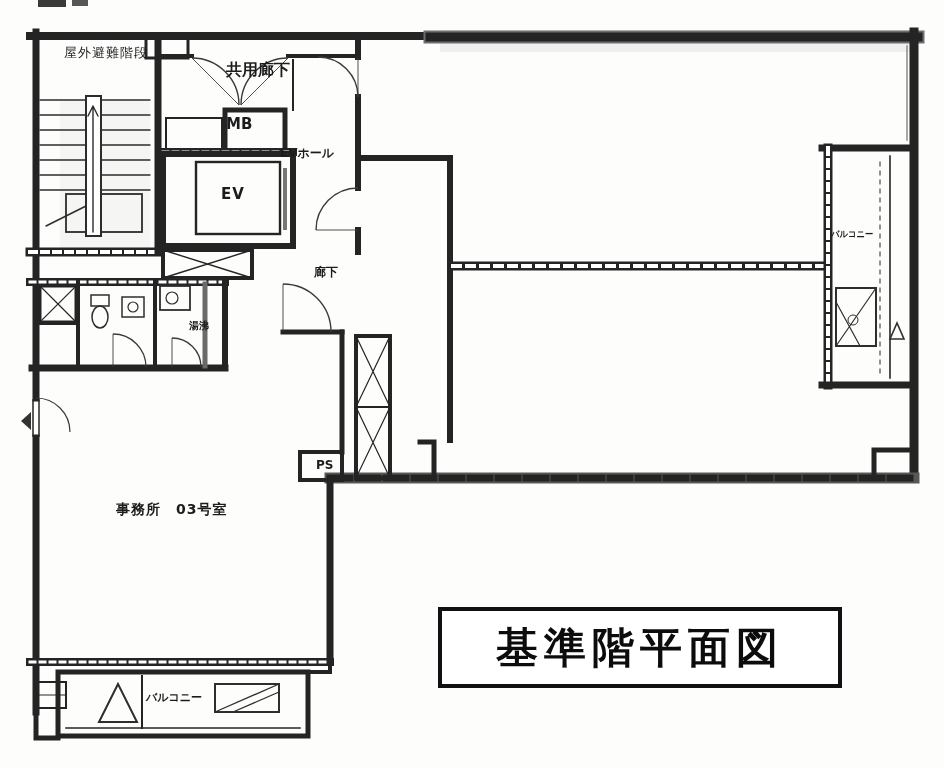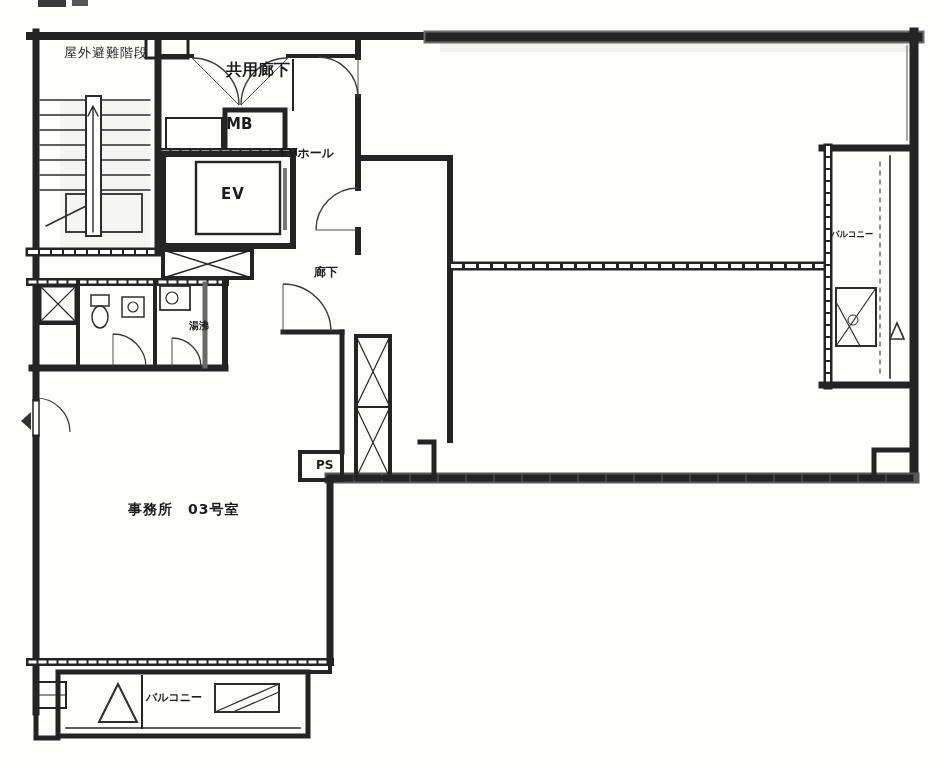--- a/index.html
+++ b/index.html
@@ -12,21 +12,21 @@
   .stage svg{position:absolute;left:0;top:0;}
   .lbl{position:absolute;white-space:nowrap;color:#1c1c1c;line-height:1;}
   .lbl-stairs{left:56px;top:46px;font-size:13px;font-weight:400;letter-spacing:1px;margin-left:8px;}
   .lbl-corridor-top{left:226px;top:62px;font-size:16px;font-weight:700;}
   .lbl-mb{left:226px;top:117px;font-size:15px;font-weight:700;}
   .lbl-ev{left:221px;top:187px;font-size:15px;font-weight:700;letter-spacing:1px;}
   .lbl-evhall{left:280px;top:147px;font-size:12px;font-weight:700;}
   .lbl-corridor{left:297px;top:266px;font-size:12px;font-weight:600;margin-left:17px;}
   .lbl-kitchenette{left:164px;top:321px;font-size:10px;font-weight:600;margin-left:25px;}
   .lbl-ps{left:310px;top:459px;font-size:12px;font-weight:700;margin-left:6px;}
-  .lbl-office{left:116px;top:502px;font-size:14px;font-weight:600;letter-spacing:1px;margin-left:12px;}
+  .lbl-office{left:116px;top:502px;font-size:14px;font-weight:600;letter-spacing:1px;}
   .lbl-balcony-bottom{left:146px;top:692px;font-size:11px;font-weight:600;}
   .lbl-balcony-right{left:831px;top:230px;font-size:9px;font-weight:600;transform:scaleX(.92);transform-origin:left top;}
   .title-box{
     position:absolute;left:438px;top:607px;width:396px;height:73px;
     background:#ffffff;border:4px solid #111;
     display:flex;align-items:center;justify-content:center;
     font-size:42px;font-weight:700;letter-spacing:6px;color:#0c0c0c;
   }
 </style>
 </head>
@@ -178,13 +178,16 @@
   <div class="lbl lbl-mb">MB</div>
   <div class="lbl lbl-ev">EV</div>
   <div class="lbl lbl-evhall">EVホール</div>
   <div class="lbl lbl-corridor">廊下</div>
   <div class="lbl lbl-kitchenette">湯沸</div>
   <div class="lbl lbl-ps">PS</div>
   <div class="lbl lbl-office">事務所　03号室</div>
   <div class="lbl lbl-balcony-bottom">バルコニー</div>
   <div class="lbl lbl-balcony-right">バルコニー</div>
 
+  <div class="title-box">
+    <span>基準階平面図</span>
+  </div>
 </div>
 
 </body></html>

